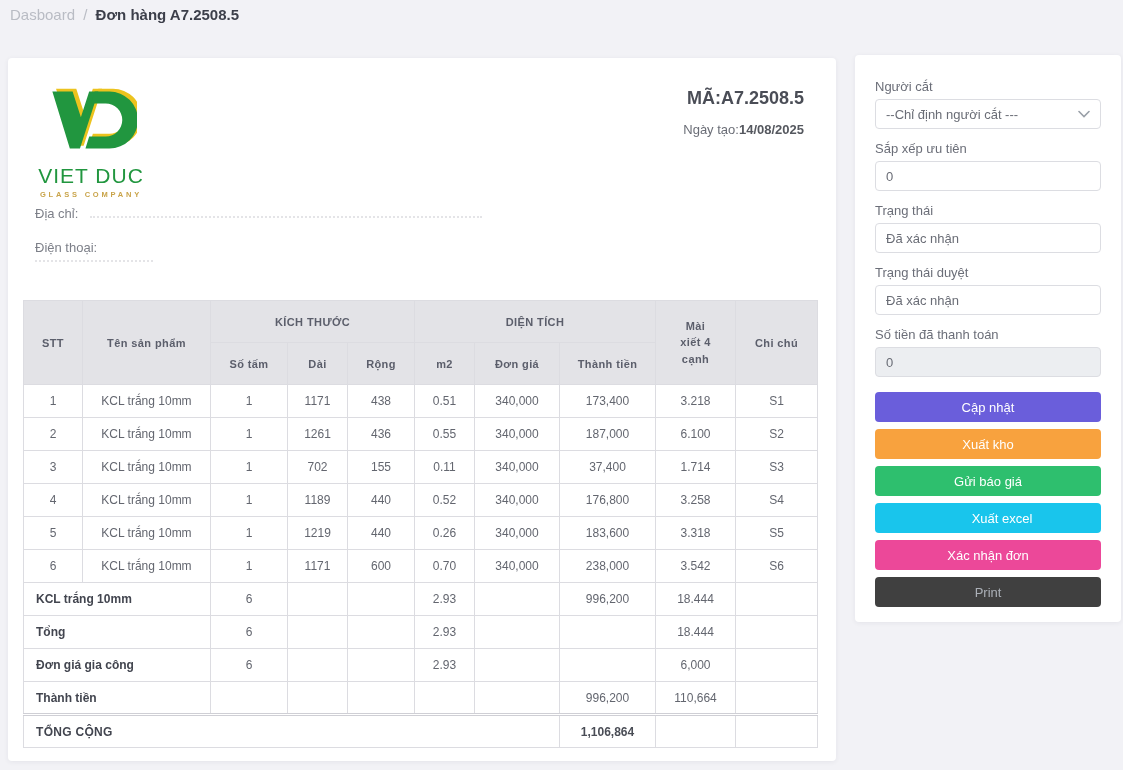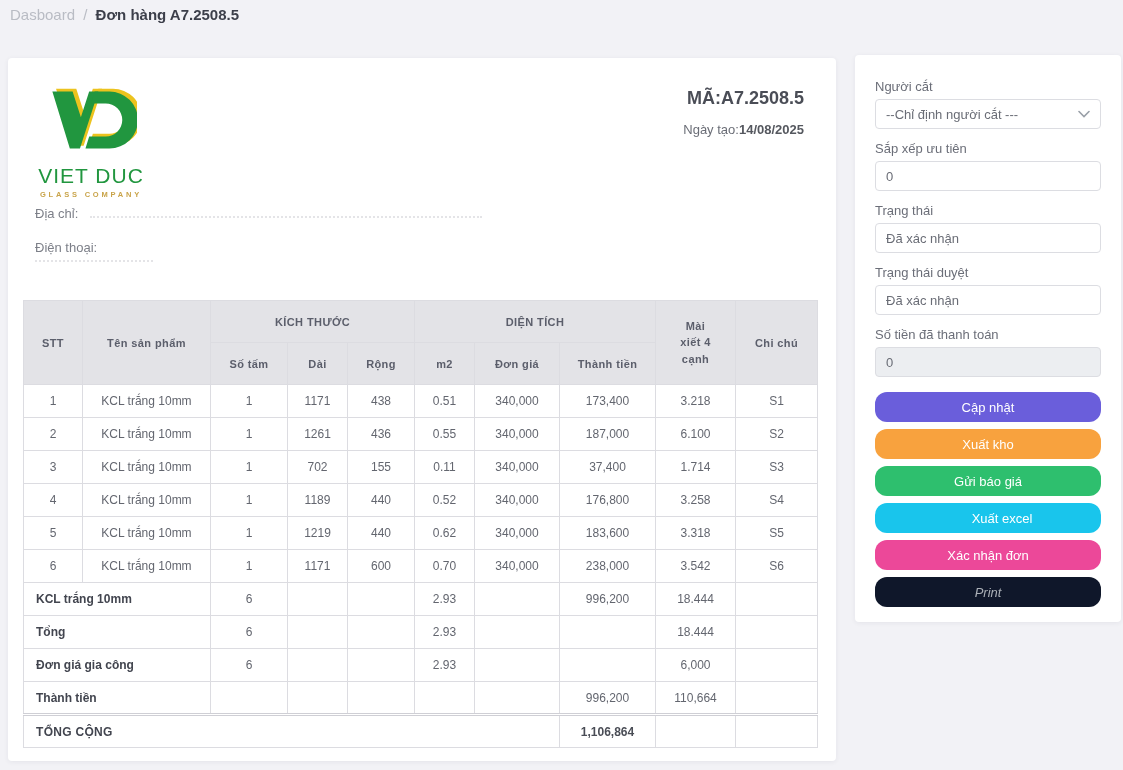--- a/index.html
+++ b/index.html
@@ -48,21 +48,21 @@
 
   
   .fld-label { font-size:13px; color:#6b6e78; margin:12px 0 5px; }
   .fld-label:first-child { margin-top:0; }
   .tb, .select { width:100%; height:30px; border:1px solid #dcdde2; border-radius:4px;
                  font-family:"Liberation Sans", sans-serif;
                  font-size:13px; color:#6a6d76; padding:0 10px; background:#fff; }
   .select { display:flex; align-items:center; justify-content:space-between; cursor:pointer; }
   .tb-disabled { background:#eceef1; }
   .chev { width:12px; height:8px; flex:0 0 auto; }
-  .btn { display:block; width:100%; height:30px; border:none; border-radius:12px;
+  .btn { display:block; width:100%; height:30px; border:none; border-radius:4px;
          color:#fff; font-size:13px; margin-top:7px; cursor:pointer;
          font-family:"Liberation Sans", sans-serif; }
   .btn-first { margin-top:15px; }
   .btn-print { color:#abb0b7; }
 </style>
 </head>
 <body>
 
 <div id="app">
 
@@ -182,21 +182,21 @@
             <td>176,800</td>
             <td>3.258</td>
             <td>S4</td>
           </tr>
           <tr>
             <td>5</td>
             <td>KCL trắng 10mm</td>
             <td>1</td>
             <td>1219</td>
             <td>440</td>
-            <td>0.62</td>
+            <td>0.26</td>
             <td>340,000</td>
             <td>183,600</td>
             <td>3.318</td>
             <td>S5</td>
           </tr>
           <tr>
             <td>6</td>
             <td>KCL trắng 10mm</td>
             <td>1</td>
             <td>1171</td>
@@ -283,16 +283,16 @@
     <input class="tb" value="Đã xác nhận" style="">
 
     <div class="fld-label">Số tiền đã thanh toán</div>
     <input class="tb tb-disabled" readonly="" value="0" style="">
 
     <button class="btn btn-first" style="background: rgb(106, 94, 219);">Cập nhật</button>
     <button class="btn" style="background: rgb(248, 162, 62);">Xuất kho</button>
     <button class="btn" style="background: rgb(46, 191, 110);">Gửi báo giá</button>
     <button class="btn" style="background: rgb(25, 197, 236); padding-left: 28px;">Xuất excel</button>
     <button class="btn" style="background: #ec4899;">Xác nhận đơn</button>
-    <button class="btn btn-print" style="background: #0f172a; font-style: italic;">Print</button>
+    <button class="btn btn-print" style="background: #404040;">Print</button>
   </div>
 
 </div>
 
 </body></html>

